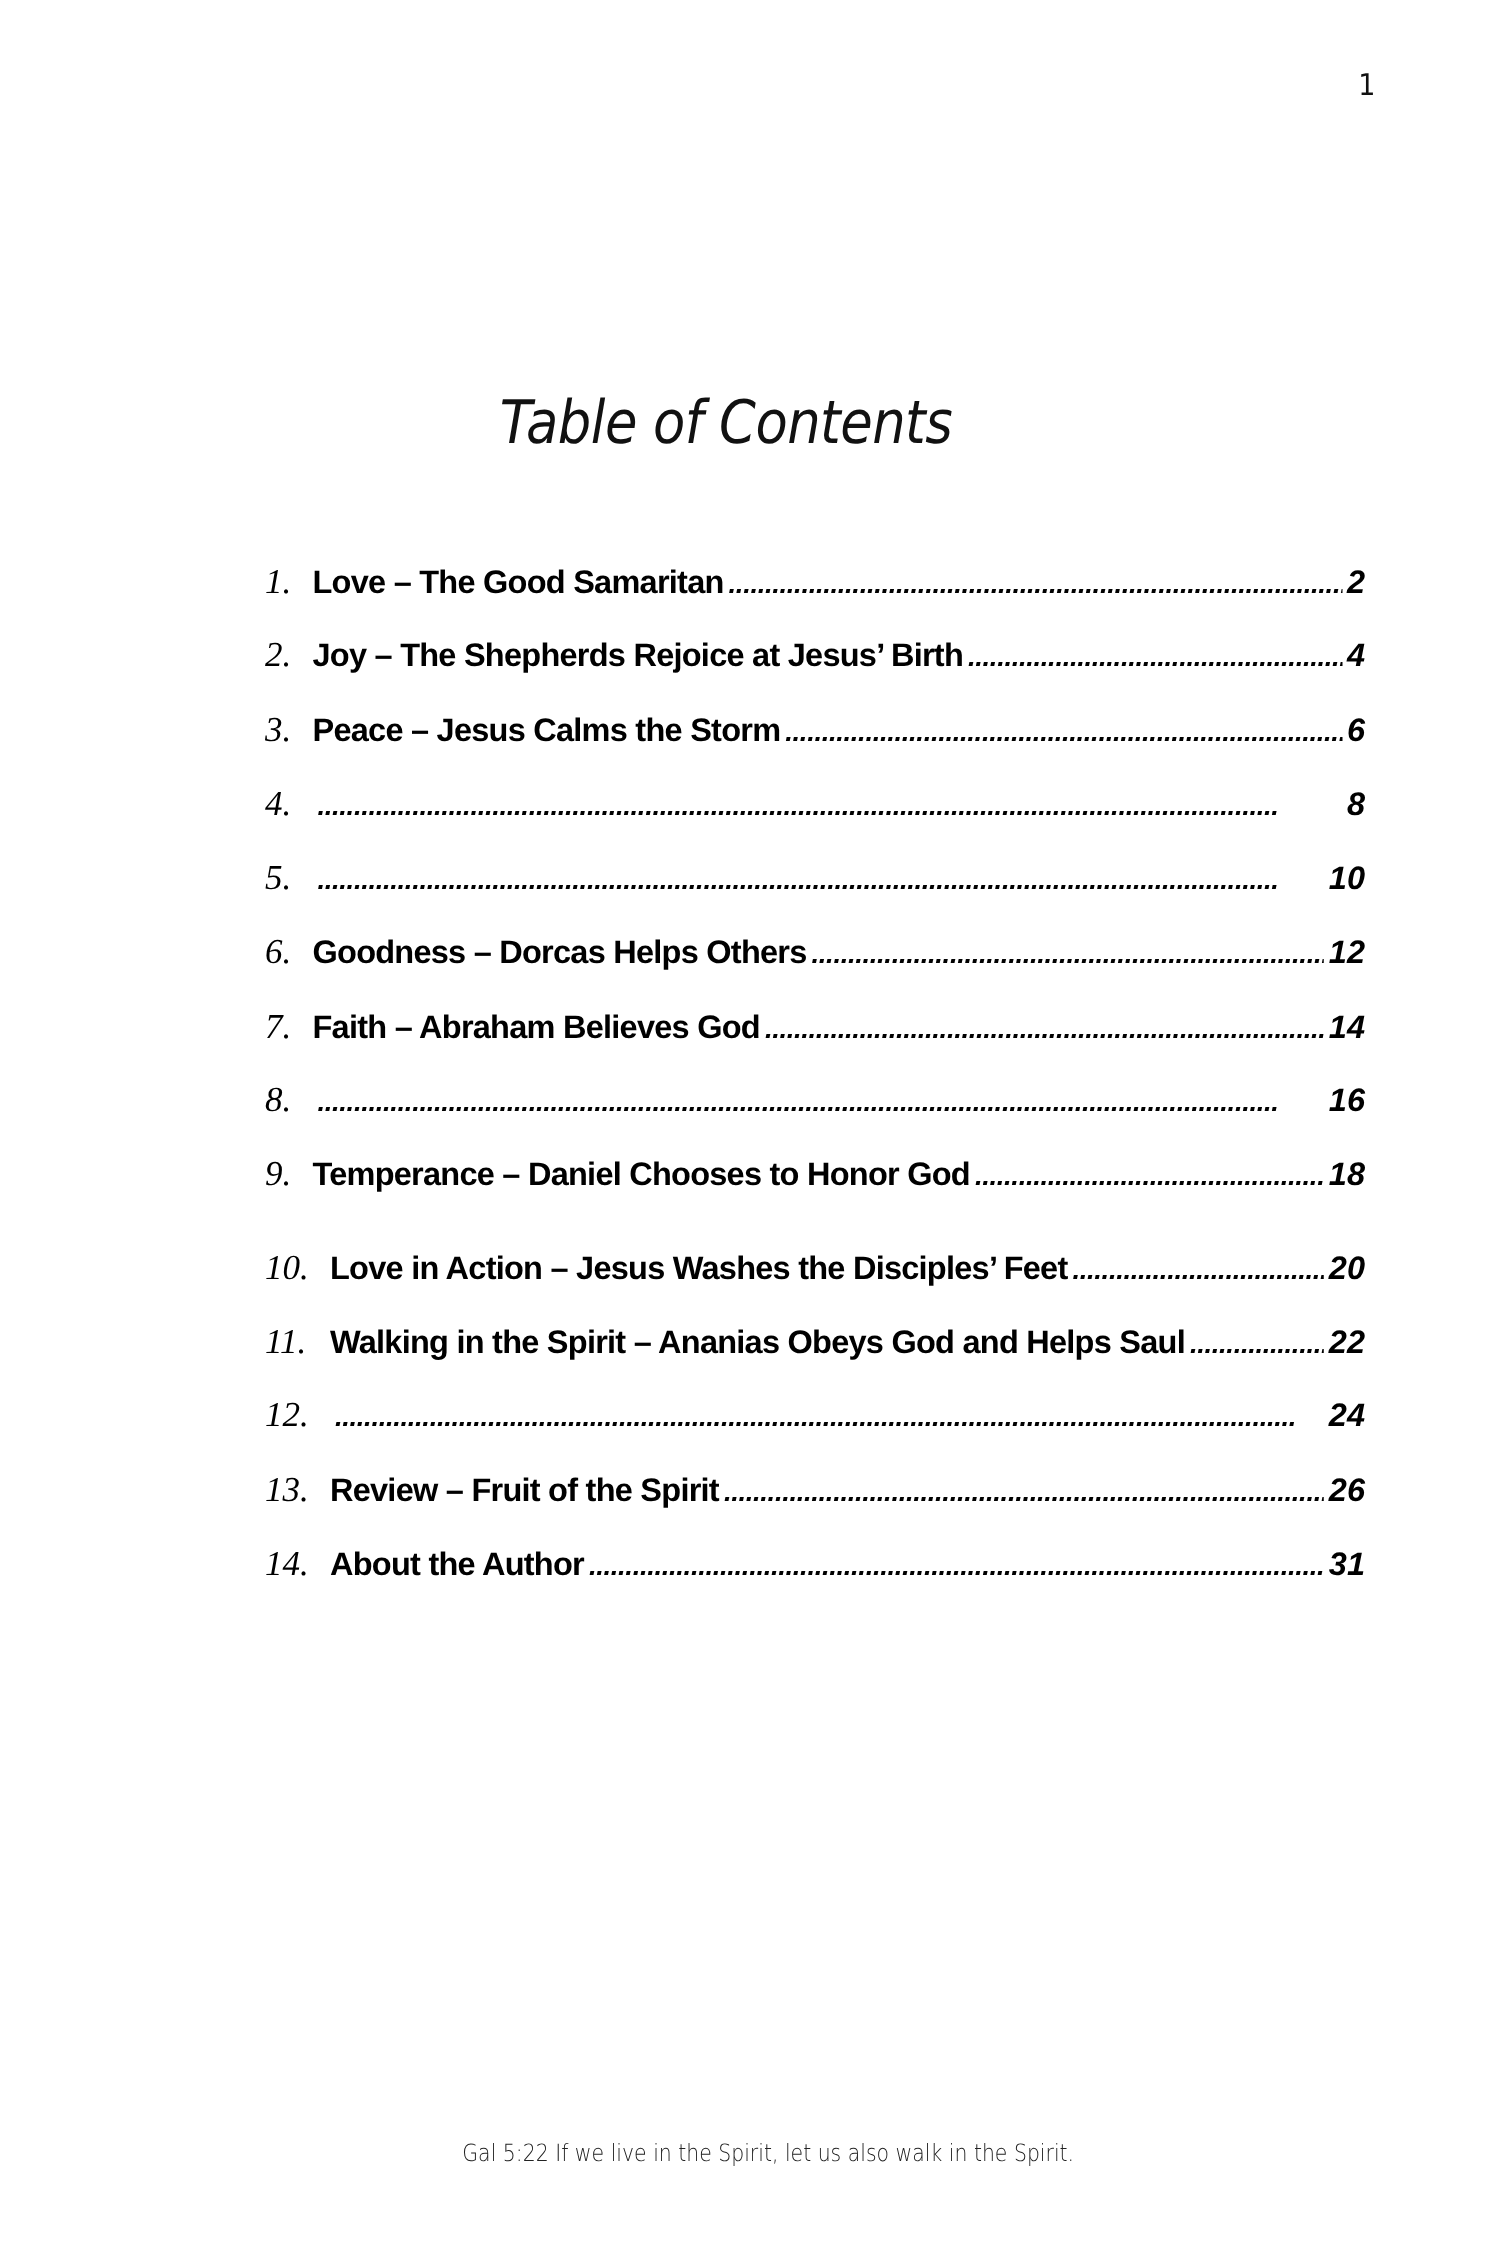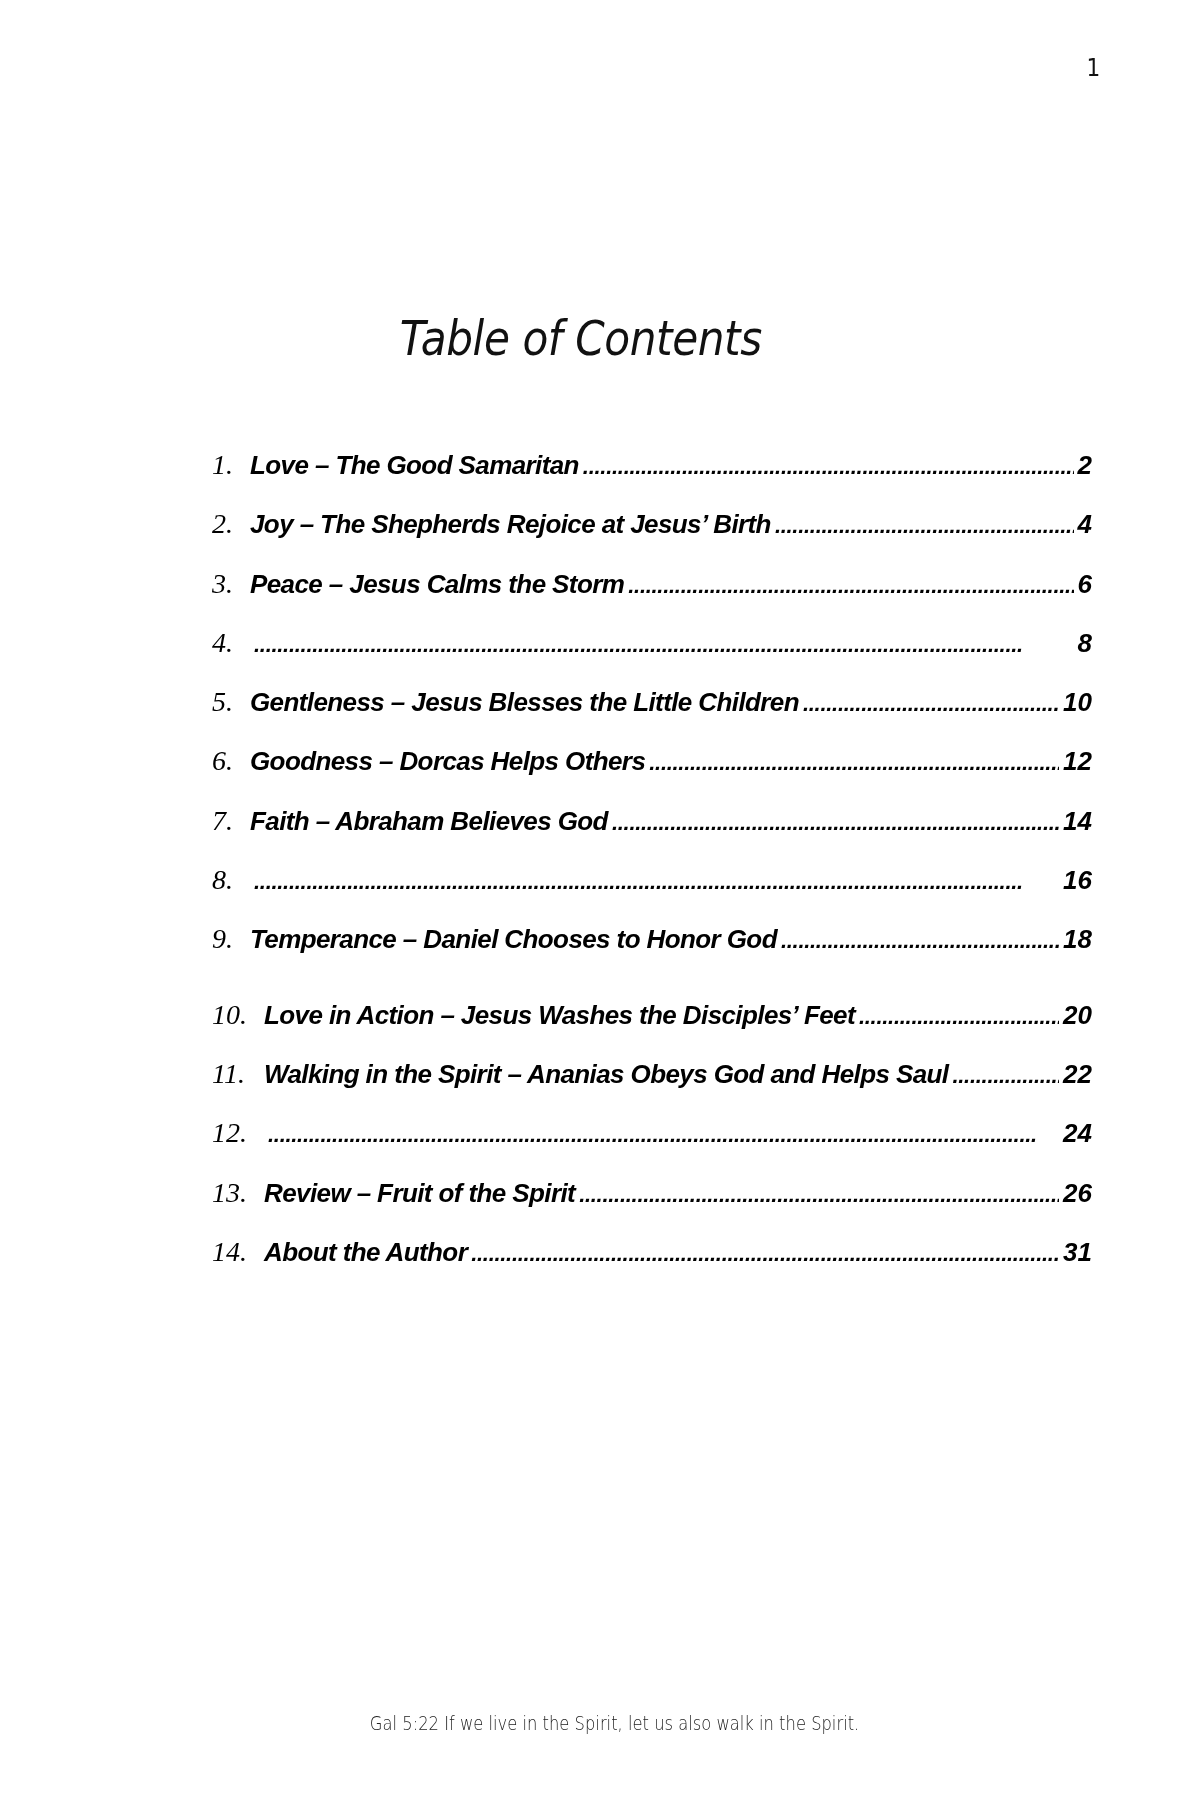--- a/index.html
+++ b/index.html
@@ -65,21 +65,20 @@
       font-size: 28px;
       flex: 0 0 auto;
       width: 38px;
     }
     .toc-num.wide {
       width: 52px;
       margin-top: 16px;
     }
     .toc-title {
       font-family: "Liberation Sans", sans-serif;
-      font-style: italic;
       font-weight: bold;
       flex: 0 0 auto;
       letter-spacing: -0.6px;
       transform-origin: left;
     }
     .toc-leader {
       flex: 1 1 auto;
       overflow: hidden;
       font-family: "Liberation Sans", sans-serif;
       font-weight: bold;
@@ -142,21 +141,20 @@
     <span class="toc-leader"></span>
     <span class="toc-page">6</span>
   </li>
   <li class="toc-entry">
     <span class="toc-num">4.</span>
     <span class="toc-leader"></span>
     <span class="toc-page">8</span>
   </li>
   <li class="toc-entry">
     <span class="toc-num">5.</span>
-    <span class="toc-title">Gentleness – Jesus Blesses the Little Children</span>
     <span class="toc-leader"></span>
     <span class="toc-page">10</span>
   </li>
   <li class="toc-entry">
     <span class="toc-num">6.</span>
     <span class="toc-title">Goodness – Dorcas Helps Others</span>
     <span class="toc-leader"></span>
     <span class="toc-page">12</span>
   </li>
   <li class="toc-entry">

